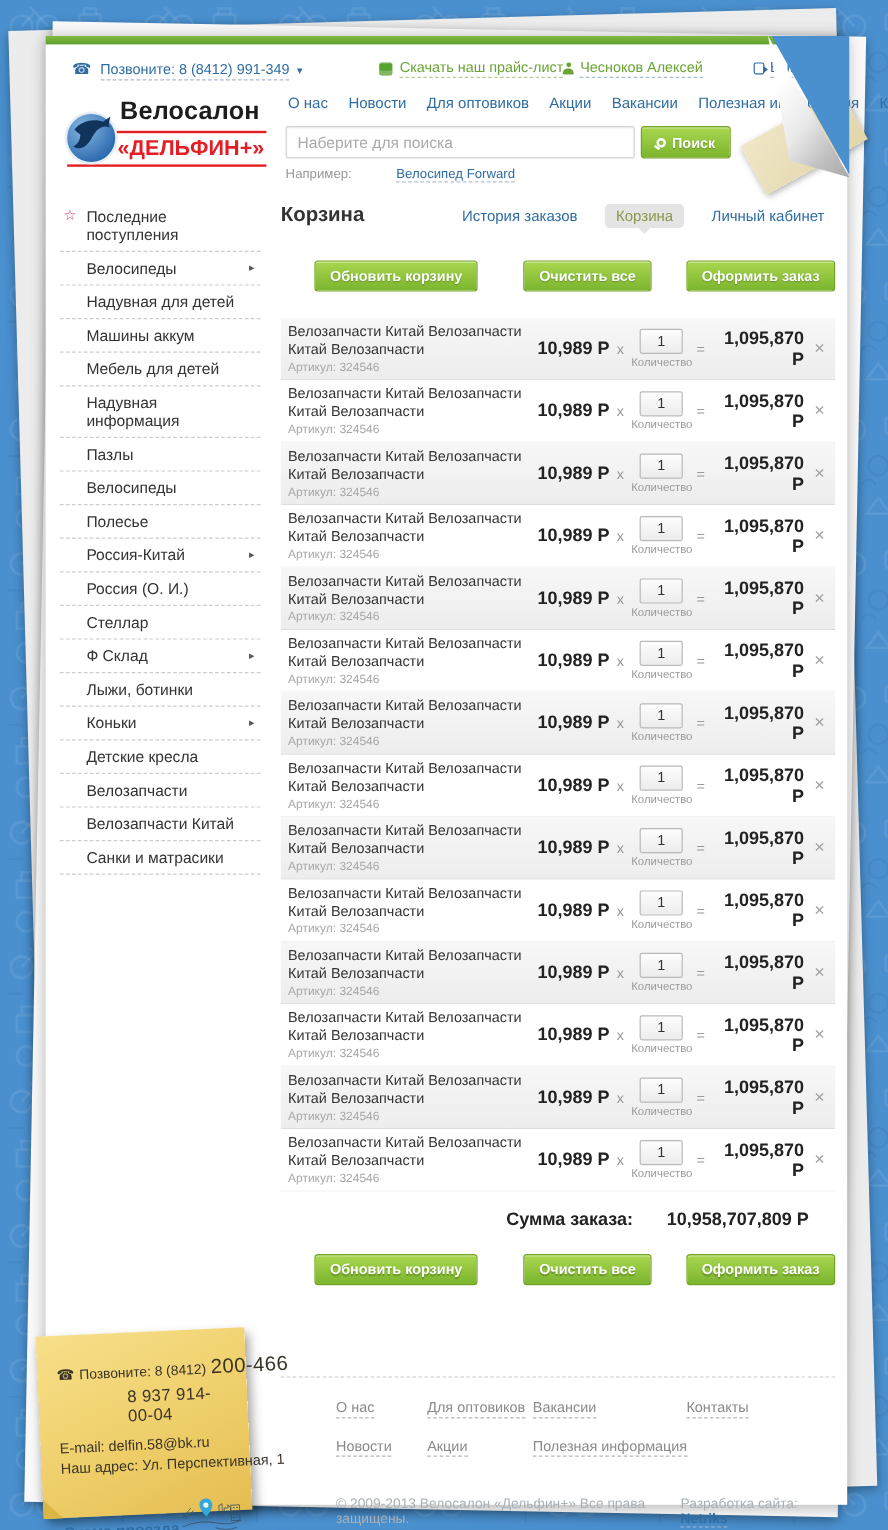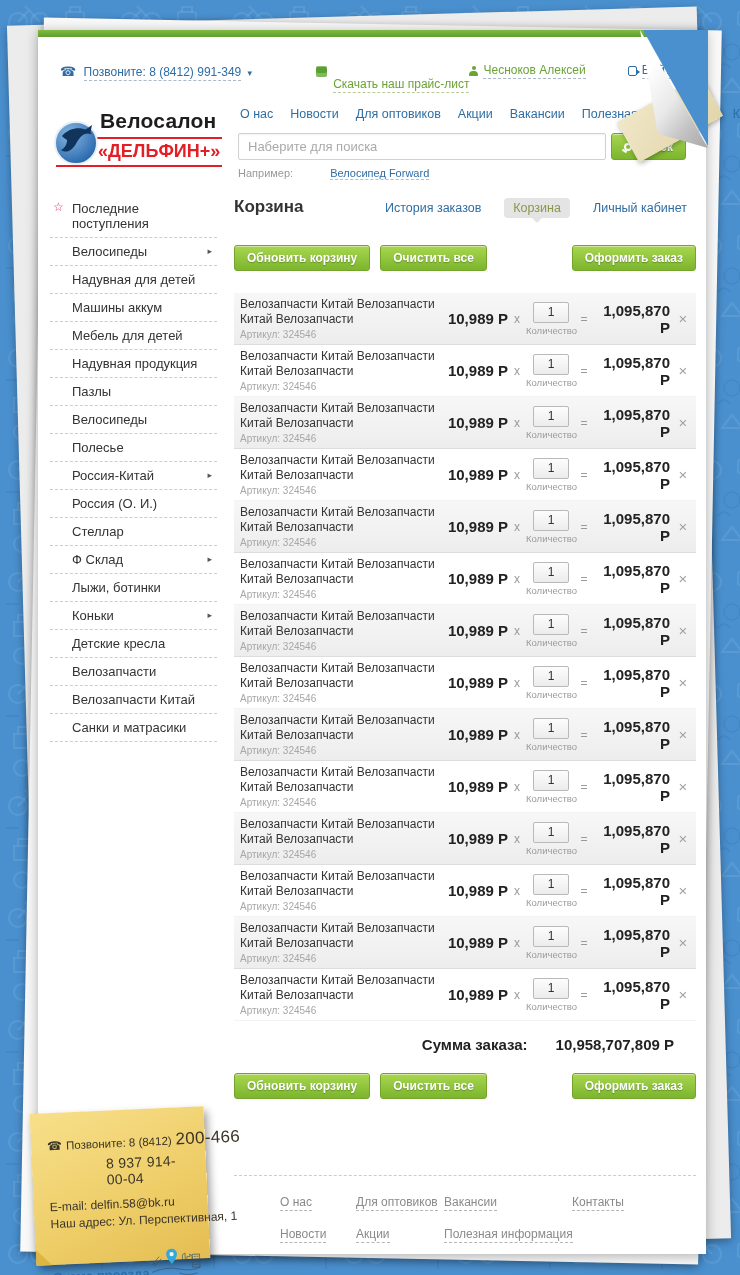--- a/index.html
+++ b/index.html
@@ -29,21 +29,21 @@
   .top-strip { height:7px; background:linear-gradient(#82ba42,#5f9e2d); }
 
   
   .topbar { display:flex; align-items:center; padding:12px 92px 0 22px; font-size:12px; }
   .tb-link { cursor:pointer; white-space:nowrap; }
   .tb-phone { color:#2e6da4; }
   .tb-phone .u, .tb-user .u, .tb-logout .u, .tb-price .u { border-bottom:1px dashed rgba(100,130,160,.55); padding-bottom:1px; }
   .phone-glyph { font-size:13px; margin-right:4px; color:#2e6da4; }
   .caret { font-size:9px; color:#2e6da4; margin-left:3px; }
   .tb-price { color:#69a434; margin-left:64px; display:flex; align-items:center; }
-  .tb-price .u { border-bottom-color:rgba(120,160,70,.55);margin-top:28px; }
+  .tb-price .u { border-bottom-color:rgba(120,160,70,.55); }
   .xls-icon { width:11px; height:11px; border-radius:2px; background:#57a12f; margin-right:6px;
     box-shadow:inset 0 -4px 0 rgba(255,255,255,.25), inset 0 1px 0 rgba(255,255,255,.35); }
   .tb-spacer { flex:1; }
   .tb-user { color:#69a434; display:flex; align-items:center; }
   .user-icon { width:9px; height:10px; position:relative; margin-right:5px; }
   .user-icon::before { content:""; position:absolute; left:2.5px; top:0; width:4px; height:4px; border-radius:50%; background:#69a434; }
   .user-icon::after { content:""; position:absolute; left:0; top:4.5px; width:9px; height:5px; border-radius:4px 4px 1px 1px; background:#69a434; }
   .tb-logout { color:#2e6da4; margin-left:42px; display:flex; align-items:center; }
   .logout-icon { width:9px; height:10px; border:1.5px solid #2e6da4; border-radius:2px; position:relative; margin-right:5px; }
   .logout-icon::after { content:""; position:absolute; right:-4px; top:2px; border-left:4px solid #2e6da4; border-top:3px solid transparent; border-bottom:3px solid transparent; }
@@ -53,28 +53,28 @@
   .logo { position:relative; width:168px; height:78px; flex:none; cursor:pointer; }
   .logo-title { position:absolute; left:44px; top:6px; font-size:21px; font-weight:bold; color:#1d1d1d; letter-spacing:.2px; }
   .logo-line { position:absolute; left:0; height:2px; width:166px; background:#e31e24; }
   .l1 { top:34px; } .l2 { top:62px; }
   .logo-sub { position:absolute; left:42px; top:38px; font-size:18px; font-weight:bold; color:#e31e24; }
   .dolphin { position:absolute; left:-4px; top:16px; }
   .header-right { flex:1; padding-left:14px; }
   .nav { list-style:none; display:flex; gap:17px; font-size:12.5px; margin:4px 0 12px 2px; flex-wrap:nowrap; }
   .nav li a { color:#2e6da4; cursor:pointer; white-space:nowrap; }
   .search-row { display:flex; align-items:center; }
-  .search-input { width:368px; height:27px; border:1px solid #d2d2d2; border-radius:2px; padding:0 9px;
+  .search-input { width:291px; height:27px; border:1px solid #d2d2d2; border-radius:2px; padding:0 9px;
     font-size:13px; color:#555; font-family:"Liberation Sans",sans-serif; box-shadow:inset 0 1px 2px rgba(0,0,0,.06); }
   .search-input::placeholder { color:#aaa; }
   .btn-green { display:inline-flex; align-items:center; justify-content:center; gap:5px;
     background:linear-gradient(#a9d64f,#7cb52e); border:1px solid #74a52a; border-radius:3px;
     color:#fff; font-size:12px; font-weight:bold; padding:5px 12px; cursor:pointer;
     text-shadow:0 1px 1px rgba(60,100,20,.5); box-shadow:inset 0 1px 0 rgba(255,255,255,.45); white-space:nowrap;
-    font-family:"Liberation Sans",sans-serif; }
+    font-family:"Liberation Sans",sans-serif;margin-left:28px; }
   .search-btn { margin-left:5px; height:27px; }
   .mag-icon { width:8px; height:8px; border:2px solid #fff; border-radius:50%; position:relative; flex:none; }
   .mag-icon::after { content:""; position:absolute; left:-4px; top:5px; width:5px; height:2px; background:#fff; transform:rotate(35deg); }
   .hint { font-size:11px; color:#999; margin-top:7px; }
   .hint a { color:#2e6da4; cursor:pointer; border-bottom:1px dashed rgba(100,130,160,.5);margin-left:34px; }
 
   
   .content { display:flex; padding:14px 40px 0 12px; }
   .sidebar { width:167px; flex:none; }
   .side-item { position:relative; padding:6px 14px 6px 22px; border-bottom:1px dashed #ccc;
@@ -268,21 +268,21 @@
           <span class="side-label">Машины аккум</span>
           
         </div>
         <div class="side-item odd">
           
           <span class="side-label">Мебель для детей</span>
           
         </div>
         <div class="side-item even">
           
-          <span class="side-label">Надувная продукция</span>
+          <span class="side-label">Надувная информация</span>
           
         </div>
         <div class="side-item even">
           
           <span class="side-label">Пазлы</span>
           
         </div>
         <div class="side-item odd">
           
           <span class="side-label">Велосипеды</span>

